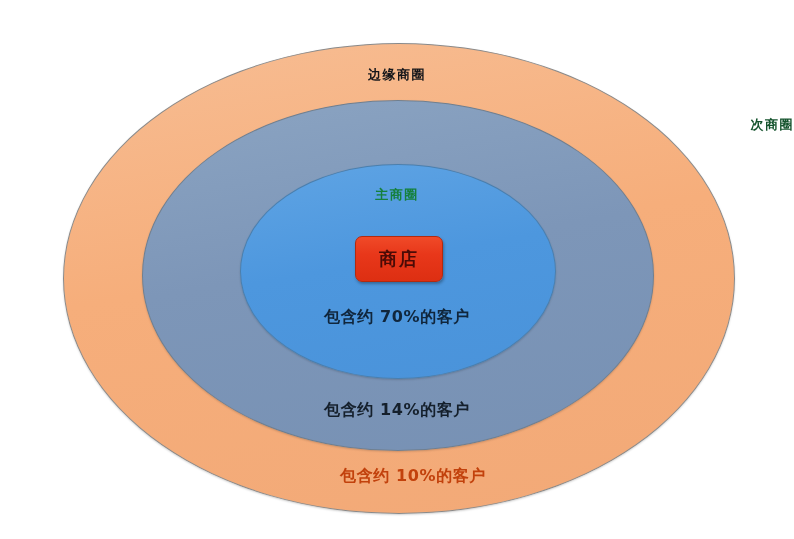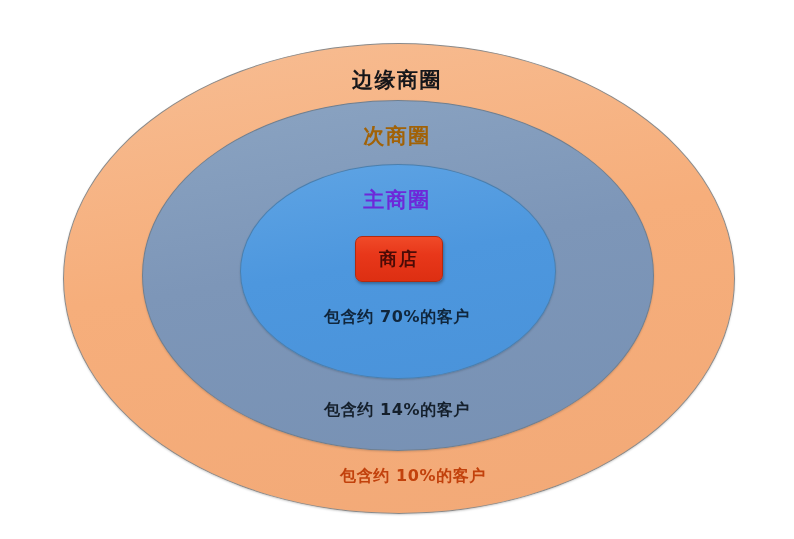--- a/index.html
+++ b/index.html
@@ -61,29 +61,29 @@
     border: 1.5px solid #4a7fae;
     box-shadow: 0 1px 2px rgba(0,0,0,0.16);
   }
 
   
   .zone-title {
     position: absolute;
     width: 100%;
     left: 0;
     text-align: center;
-    font-size: 21px;
+    font-size: 13px;
     font-weight: 700;
     color: #15161a;
     letter-spacing: 1.5px;
     white-space: nowrap;
   }
   #title-edge     { top: 66px; }
-  #title-secondary{ top: 122px; color: #a16207; }
-  #title-primary  { top: 186px; color: #6d28d9; }
+  #title-secondary{ top: 116px; color: #14532d; text-align: right; }
+  #title-primary  { top: 186px; color: #15803d; }
 
   
   .zone-caption {
     position: absolute;
     width: 100%;
     left: 0;
     text-align: center;
     font-size: 16px;
     font-weight: 700;
     color: #16181c;

